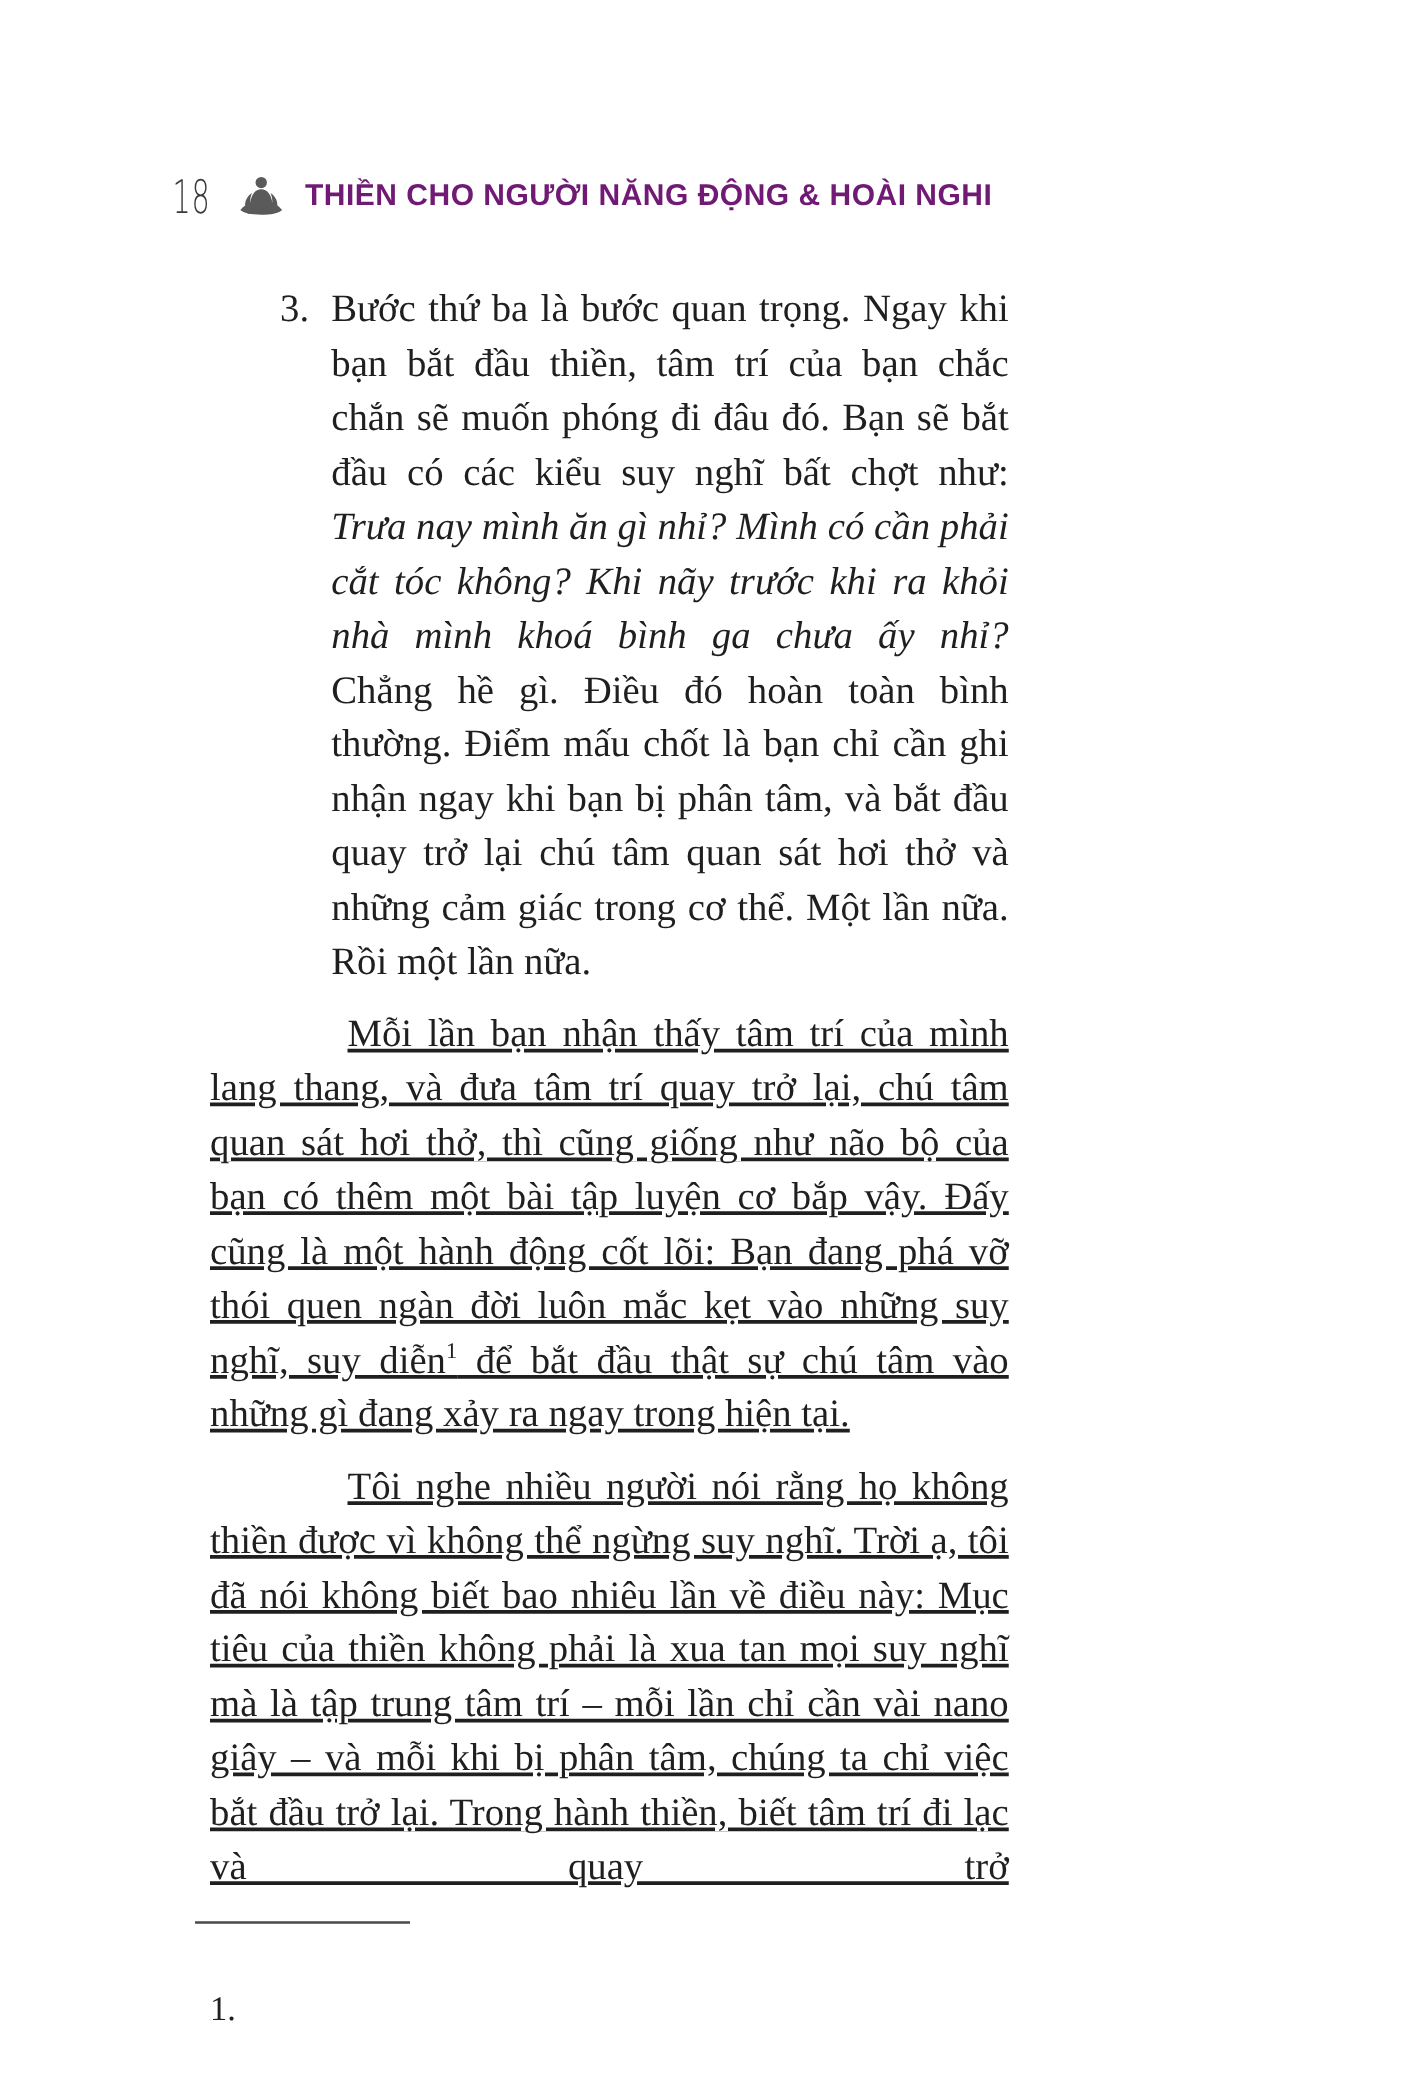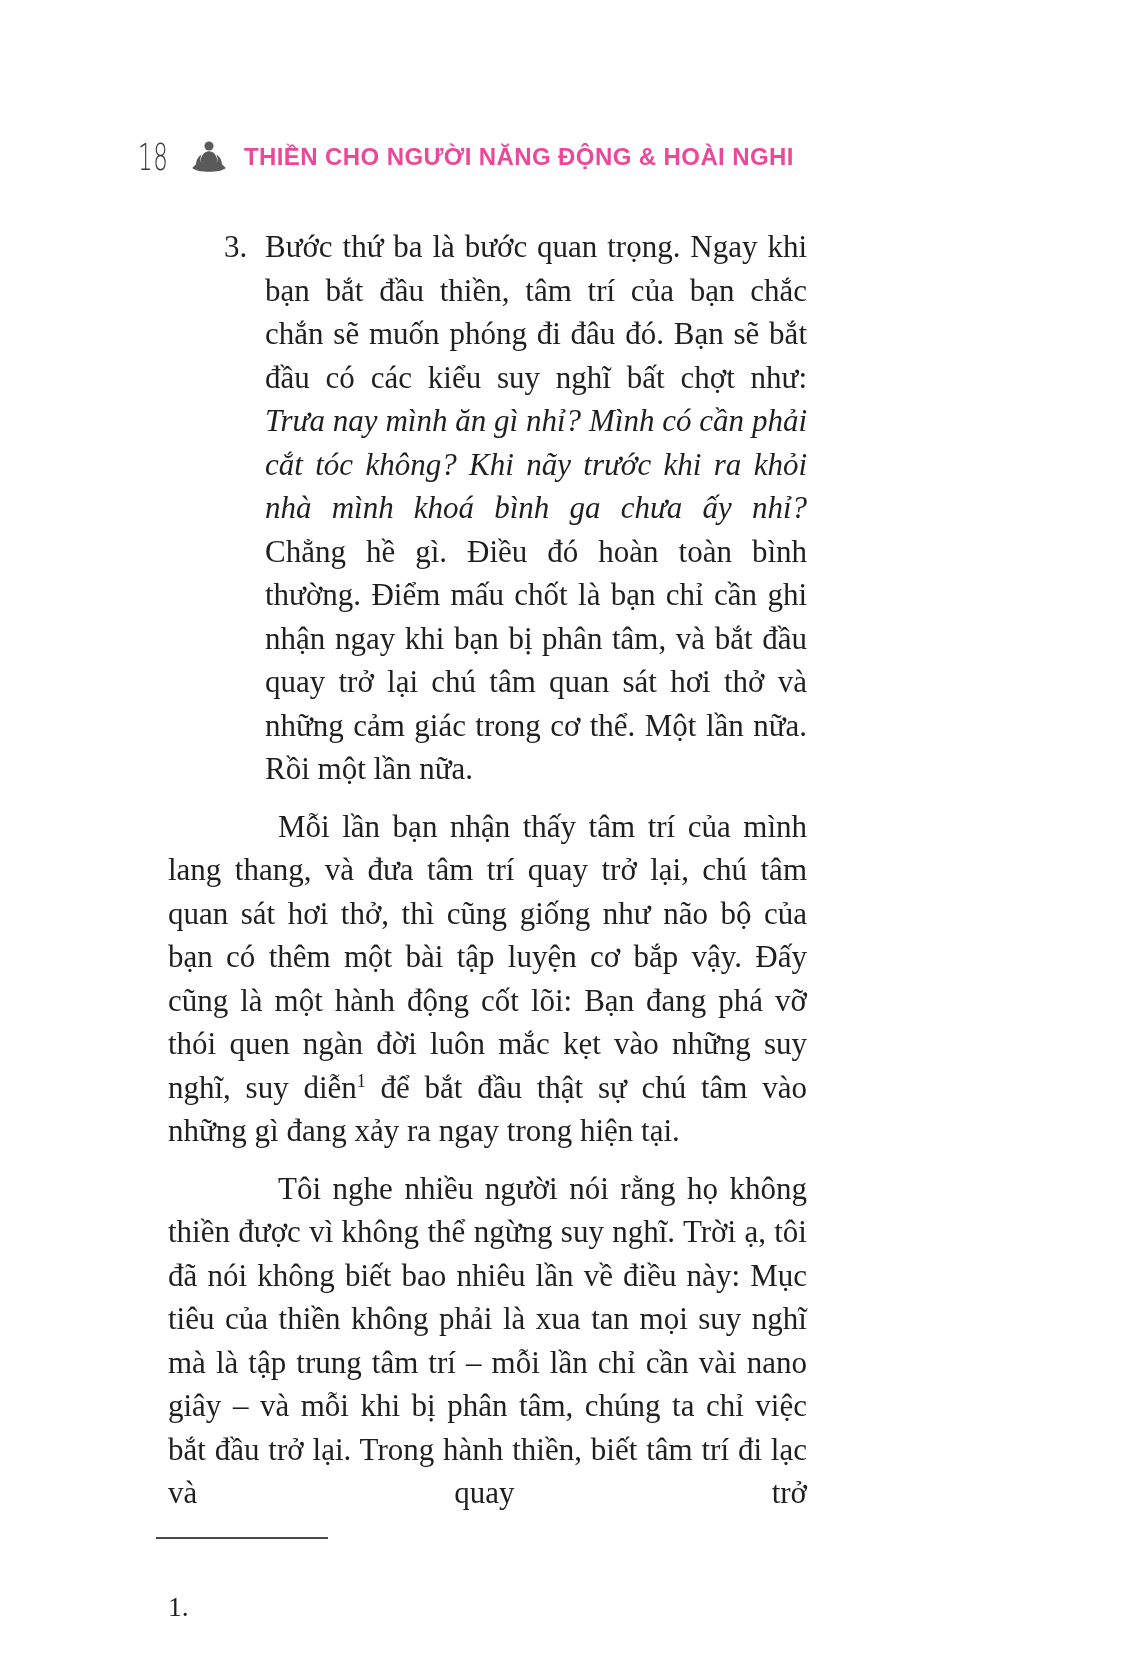--- a/index.html
+++ b/index.html
@@ -32,21 +32,21 @@
     transform-origin:left center;
     letter-spacing:1px;
     width:48px;
     line-height:1;
   }
   .header-icon{width:42px;height:36px;margin-right:14px;margin-left:2px;flex:0 0 auto;}
   .header-title{
     font-family:"Liberation Sans", sans-serif;
     font-weight:bold;
     font-size:24px;
-    color:#ec4899;
+    color:#701a75;
     letter-spacing:0.4px;
     white-space:nowrap;
   }
   
   .bodytext{
     font-size:31px;
     line-height:43.5px;
     text-align:justify;
     color:#1f1f1f;
   }
@@ -55,20 +55,21 @@
     padding-left:97px;
     margin-top:0;
   }
   .list-number{
     position:absolute;
     left:56px;top:0;
   }
   .para{
     text-indent:110px;
     margin:14px 0 0 0;
+    text-decoration:underline;
   }
   .para.cut{ text-align-last:justify; }
   .italic{ font-style:italic; }
   sup.fnref{
     font-size:0.58em;
     line-height:0;
     vertical-align:super;
   }
   
   .footnote-rule{

